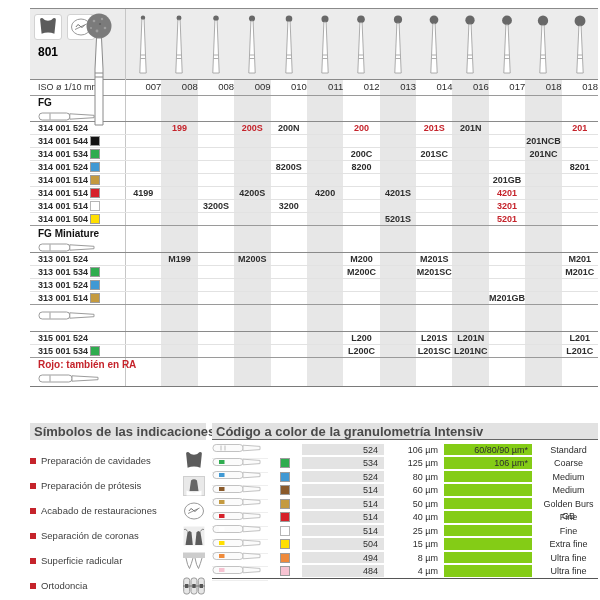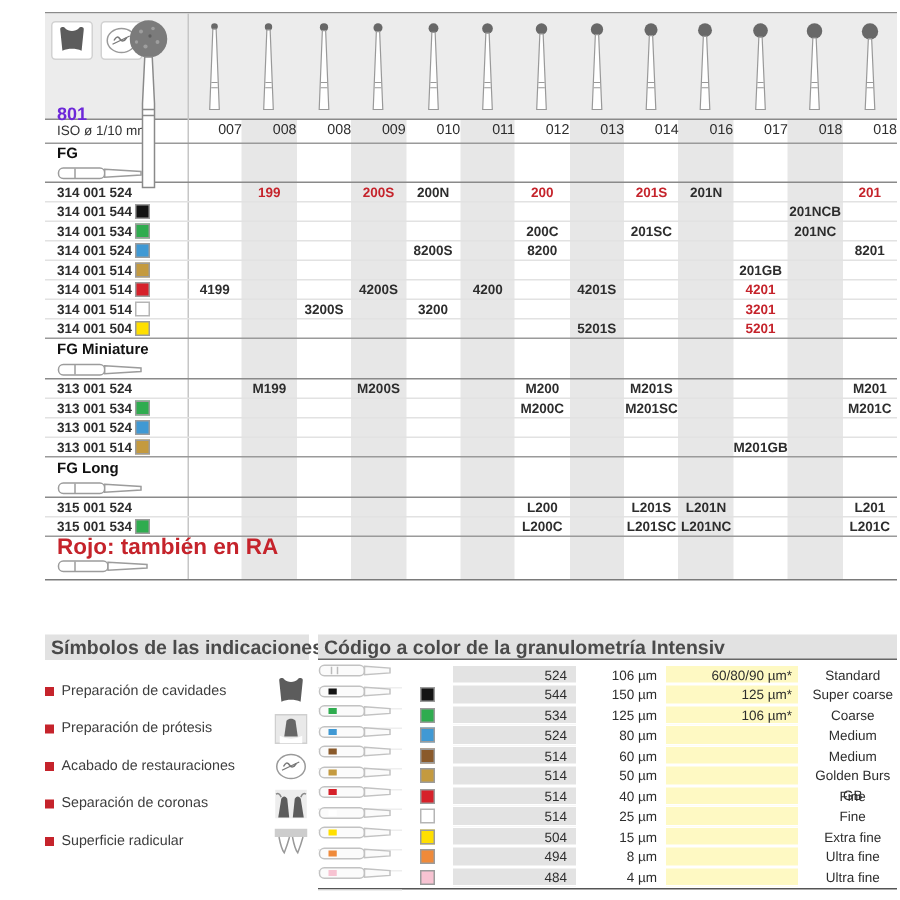--- a/index.html
+++ b/index.html
@@ -9,62 +9,62 @@
   .catalog{position:absolute;left:30px;top:8px;width:568px;height:377px;
            border-top:1px solid #8a8a8a;border-bottom:1px solid #7a7a7a;}
   .burband{position:absolute;left:0;top:0;width:568px;height:70px;background:#ececec;
            border-bottom:1px solid #8a8a8a;z-index:1;}
   .stripes{position:absolute;left:95px;top:70px;right:0;bottom:0;z-index:0;}
   .stripe{position:absolute;top:0;bottom:0;width:36.4px;background:#e7e7e7;}
   .vline{position:absolute;left:95px;top:0;bottom:0;width:1px;background:#c6c6c6;z-index:2;}
   .hdr-icons{position:absolute;left:4px;top:5px;display:flex;gap:5px;}
   .icobox{width:26px;height:24px;background:#fff;border:1px solid #d2d2d2;border-radius:3px;
           display:flex;align-items:center;justify-content:center;}
-  .figcode{position:absolute;left:8px;top:60px;font-size:12px;font-weight:bold;color:#6d28d9;}
+  .figcode{position:absolute;left:8px;top:36px;font-size:12px;font-weight:bold;color:#000000;}
   .burs{position:absolute;left:95px;top:0;height:70px;right:0;}
   .burs svg{position:absolute;top:2px;}
   .bigbur{position:absolute;left:47px;top:2px;z-index:4;}
   .isorow{position:absolute;left:0;top:70px;width:568px;height:16px;display:flex;
           border-bottom:1px solid #9a9a9a;z-index:3;}
   .isorow .lbl{width:95px;padding-left:8px;font-size:9px;line-height:16px;box-sizing:border-box;}
   .isocells{display:flex;}
   .isocell{width:36.4px;text-align:right;font-size:9.5px;line-height:16px;color:#2d2d2d;}
   .sections{position:absolute;left:0;top:86px;width:568px;z-index:3;}
   .sechdr{height:27px;border-bottom:1px solid #8a8a8a;box-sizing:border-box;padding:2px 0 0 8px;}
   .sechdr .sl{font-size:10px;font-weight:bold;color:#111;display:block;line-height:11px;}
   .datarow{height:13px;display:flex;border-bottom:1px solid #e2e2e2;box-sizing:border-box;font-weight:bold;}
   .datarow.secend{border-bottom:1px solid #9a9a9a;}
   .lblcol{width:95px;display:flex;align-items:center;box-sizing:border-box;padding-left:8px;}
   .lblcol .code{font-size:9px;color:#2d2d2d;width:52px;}
   .sw{width:10px;height:10px;border:1px solid #9c9c9c;box-sizing:border-box;}
   .cell{width:36.4px;font-size:9px;line-height:12px;text-align:center;color:#2d2d2d;
         white-space:nowrap;}
   .cell.red{color:#c5232b;}
   .rarow{height:26px;box-sizing:border-box;padding:1px 0 0 8px;}
-  .rarow .ralbl{font-size:15px;font-weight:bold;color:#c5232b;display:block;line-height:11px;}
+  .rarow .ralbl{font-size:10px;font-weight:bold;color:#c5232b;display:block;line-height:11px;}
   
   .panel-title{height:17px;background:#e2e2e2;font-size:13px;font-weight:bold;color:#4a4a4a;
                line-height:17px;padding-left:4px;box-sizing:border-box;white-space:nowrap;}
   .symbols{position:absolute;left:30px;top:423px;width:176px;}
   .symrow{height:25px;display:flex;align-items:center;}
   .symrow .bullet{width:6px;height:6px;background:#c5232b;margin-right:5px;flex:none;}
   .symrow .slab{font-size:9.5px;color:#3d3d3d;flex:1;}
   .symrow .sico{width:24px;flex:none;display:flex;justify-content:center;}
   .symbols .symlist{padding-top:8px;}
   .grit{position:absolute;left:212px;top:423px;width:386px;border-bottom:1px solid #555;}
   .grit .panel-title{border-bottom:1px solid #666;}
   .gritlist{padding-top:3px;}
   .gritrow{height:13.5px;display:flex;align-items:center;}
   .gcell{font-size:9px;color:#2d2d2d;box-sizing:border-box;height:12.5px;line-height:12.5px;text-align:center;}
   .g-illus{width:56px;flex:none;border-bottom:1px solid #eee;}
   .g-swz{width:34px;flex:none;display:flex;justify-content:flex-start;padding-left:12px;box-sizing:border-box;}
   .g-sw{width:10px;height:10px;border:1px solid #9c9c9c;box-sizing:border-box;}
   .g-code{width:82px;background:#e3e3e3;text-align:right;padding-right:6px;border-bottom:1px solid #fff;}
   .g-size{width:58px;text-align:right;padding-right:4px;}
-  .g-extra{width:88px;background:#fef9c3;text-align:right;padding-right:4px;margin-left:2px;border-bottom:1px solid #fff;}
+  .g-extra{width:88px;background:#84cc16;text-align:right;padding-right:4px;margin-left:2px;border-bottom:1px solid #fff;}
   .g-name{flex:1;padding-left:7px;}
 </style>
 </head>
 <body>
 
 <div class="page">
 
   <div class="catalog">
     <div class="burband">
       <div class="hdr-icons">
@@ -432,21 +432,21 @@
           <div class="cell"></div>
           <div class="cell"></div>
           <div class="cell"></div>
           <div class="cell"></div>
           <div class="cell"></div>
           <div class="cell"></div>
           <div class="cell">M201GB</div>
           <div class="cell"></div>
           <div class="cell"></div>
         </div>
-        <div class="sechdr"><span class="sl">FG Long</span><span><svg width="62" height="11" viewBox="0 0 62 11">
+        <div class="sechdr"><span><svg width="62" height="11" viewBox="0 0 62 11">
               <rect x="1" y="2" width="30.800000000000004" height="7" rx="3.2" fill="#fff" stroke="#9c9c9c"></rect>
               <line x1="12" y1="2.4" x2="12" y2="8.6" stroke="#9c9c9c"></line>
               <path d="M31.800000000000004,2.8 L56,4.3 L56,6.7 L31.800000000000004,8.2 Z" fill="#fff" stroke="#9c9c9c"></path>
             </svg></span></div>
         <div class="datarow">
           <div class="lblcol">
             <span class="code">315 001 524</span>
           </div>
           <div class="cell"></div>
           <div class="cell"></div>
@@ -539,20 +539,35 @@
         <div class="symrow">
           <span class="bullet"></span>
           <span class="slab">Superficie radicular</span>
           <span class="sico">
             <svg width="22" height="20" viewBox="0 0 22 20">
               <rect x="0" y="1.5" width="22" height="5.5" fill="#cdcdcd"></rect>
               <path d="M3,7 Q4.5,15 6.5,17.5 Q8.5,12.5 10,7 M12,7 Q13.5,15 15.5,17.5 Q17.5,12.5 19,7" fill="#fff" stroke="#999"></path>
             </svg>
           </span>
         </div>
+        <div class="symrow">
+          <span class="bullet"></span>
+          <span class="slab">Ortodoncia</span>
+          <span class="sico">
+            <svg width="22" height="20" viewBox="0 0 22 20">
+              <rect x="0.7" y="2" width="6" height="16" rx="2.4" fill="#e6e6e6" stroke="#999"></rect>
+              <rect x="8" y="2" width="6" height="16" rx="2.4" fill="#e6e6e6" stroke="#999"></rect>
+              <rect x="15.3" y="2" width="6" height="16" rx="2.4" fill="#e6e6e6" stroke="#999"></rect>
+              <line x1="0" y1="10" x2="22" y2="10" stroke="#777"></line>
+              <rect x="2" y="8" width="3.4" height="4" fill="#555"></rect>
+              <rect x="9.3" y="8" width="3.4" height="4" fill="#555"></rect>
+              <rect x="16.6" y="8" width="3.4" height="4" fill="#555"></rect>
+            </svg>
+          </span>
+        </div>
       </div>
   </div>
 
   <div class="grit">
     <div class="panel-title">Código a color de la granulometría Intensiv</div>
     <div class="gritlist" id="gritlist">
         <div class="gritrow">
           <span class="g-illus"><svg width="52" height="12" viewBox="0 0 52 12">
               <rect x="1" y="2.5" width="30" height="7" rx="3.2" fill="#fbfbfb" stroke="#c2c2c2"></rect>
               <line x1="9" y1="3.5" x2="9" y2="8.5" stroke="#bbb"></line>
@@ -561,34 +576,20 @@
             </svg></span>
           <span class="g-swz"></span>
           <span class="gcell g-code">524</span>
           <span class="gcell g-size">106 µm</span>
           <span class="gcell g-extra">60/80/90 µm*</span>
           <span class="gcell g-name">Standard</span>
         </div>
         <div class="gritrow">
           <span class="g-illus"><svg width="52" height="12" viewBox="0 0 52 12">
               <rect x="1" y="2.5" width="30" height="7" rx="3.2" fill="#fbfbfb" stroke="#c2c2c2"></rect>
-              <rect x="7" y="4" width="5.5" height="4" fill="#141414"></rect>
-              <path d="M31,3.2 L48,4.4 L48,7.6 L31,8.8 Z" fill="#fbfbfb" stroke="#c2c2c2"></path>
-            </svg></span>
-          <span class="g-swz">
-            <span class="g-sw" style="background: rgb(20, 20, 20);"></span>
-          </span>
-          <span class="gcell g-code">544</span>
-          <span class="gcell g-size">150 µm</span>
-          <span class="gcell g-extra">125 µm*</span>
-          <span class="gcell g-name">Super coarse</span>
-        </div>
-        <div class="gritrow">
-          <span class="g-illus"><svg width="52" height="12" viewBox="0 0 52 12">
-              <rect x="1" y="2.5" width="30" height="7" rx="3.2" fill="#fbfbfb" stroke="#c2c2c2"></rect>
               <rect x="7" y="4" width="5.5" height="4" fill="#2fac4f"></rect>
               <path d="M31,3.2 L48,4.4 L48,7.6 L31,8.8 Z" fill="#fbfbfb" stroke="#c2c2c2"></path>
             </svg></span>
           <span class="g-swz">
             <span class="g-sw" style="background: rgb(47, 172, 79);"></span>
           </span>
           <span class="gcell g-code">534</span>
           <span class="gcell g-size">125 µm</span>
           <span class="gcell g-extra">106 µm*</span>
           <span class="gcell g-name">Coarse</span>

